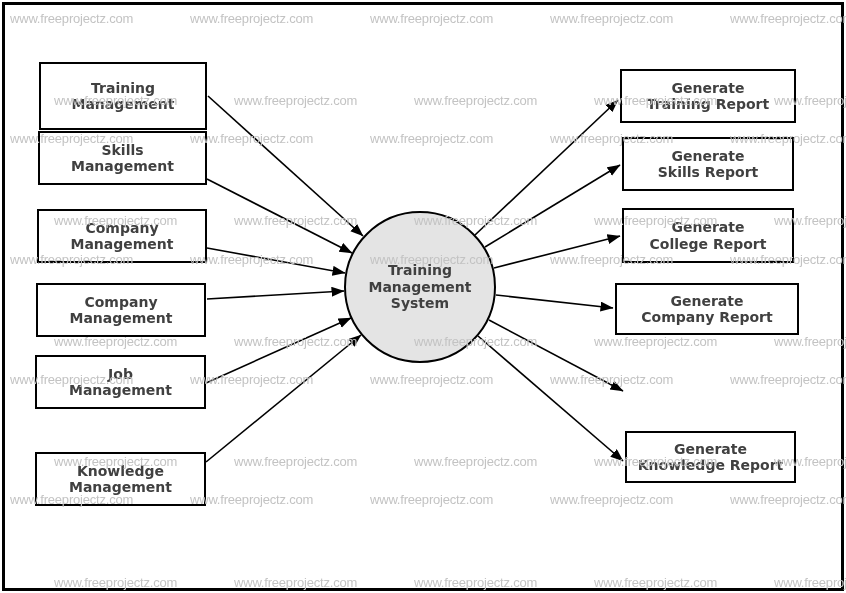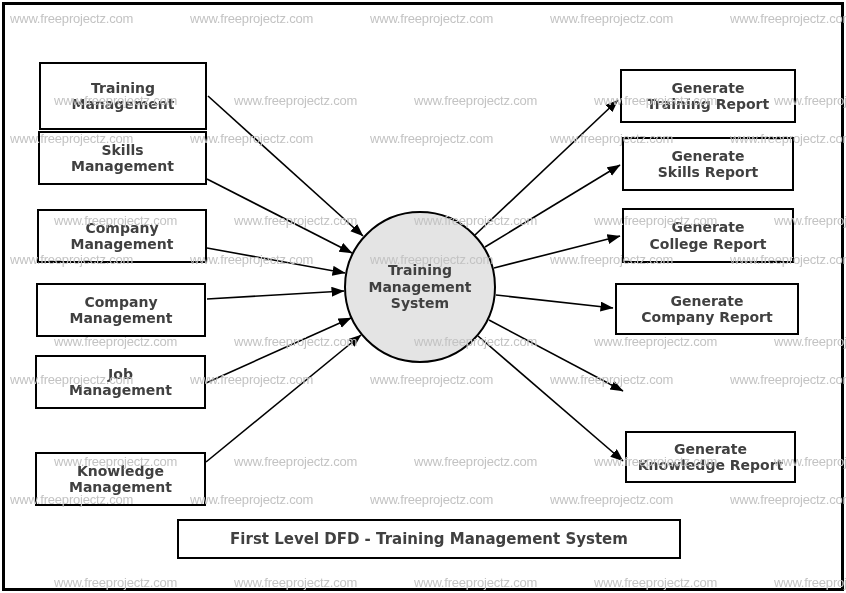--- a/index.html
+++ b/index.html
@@ -99,23 +99,20 @@
   </div>
   <div class="node o3">
     <span class="lbl">Generate
 Company Report</span>
   </div>
   <div class="node o5">
     <span class="lbl">Generate
 Knowledge Report</span>
   </div>
 
-  <div class="title-box">
-    <span class="lbl">First Level DFD - Training Management System</span>
-  </div>
 
   <svg class="arrows" width="846" height="593">
     <defs>
       <marker id="ah" markerUnits="userSpaceOnUse" markerWidth="14" markerHeight="11" refX="12.5" refY="5" orient="auto">
         <path d="M0,0 L13,5 L0,10 Z" fill="#000"></path>
       </marker>
     </defs>
     <g id="arrow-group" stroke="#000" stroke-width="1.6">
         <line x1="208" y1="96" x2="363" y2="236" marker-end="url(#ah)"></line>
         <line x1="207" y1="179" x2="352" y2="253" marker-end="url(#ah)"></line>

